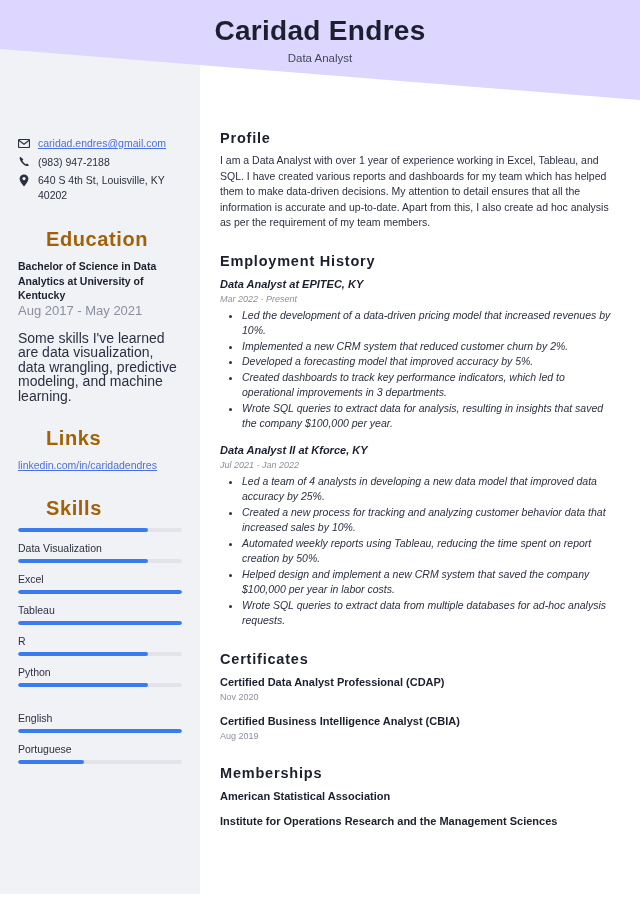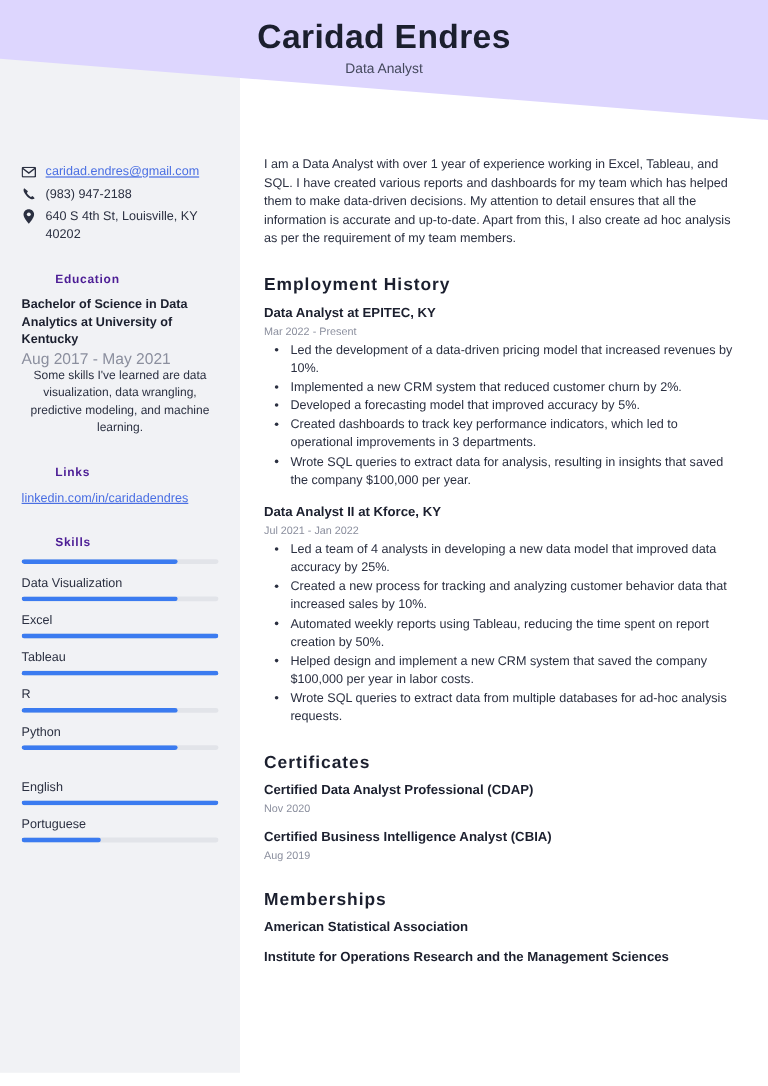--- a/index.html
+++ b/index.html
@@ -109,46 +109,45 @@
   }
   .contact-icon svg { display: block; }
   .contact-text { flex: 1; }
   .contact-text.link {
     color: #4a6fe3;
     text-decoration: underline;
     word-break: break-word;
   }
 
   .side-heading {
-    font-size: 10px;
+    font-size: 20px;
     font-weight: bold;
     letter-spacing: 0.6px;
-    color: #4c1d95;
+    color: #a16207;
     margin-bottom: 8px;
     padding-left: 28px;
   }
 
   .edu-title {
     font-size: 10.5px;
     font-weight: bold;
     line-height: 14.5px;
     color: #1b1f2e;
   }
   .edu-date {
     font-size: 13px;
     color: #8b8f9e;
     line-height: 14px;
     margin-top: 1px;
   }
   .edu-desc {
-    font-size: 10px;
+    font-size: 14px;
     line-height: 14.5px;
     color: #2b3041;
-    margin-top: 1px;
-    text-align: center;
+    margin-top: 13px;
   }
 
   .side-block { margin-bottom: 24px; }
 
   .side-link {
     font-size: 10.5px;
     color: #4a6fe3;
     text-decoration: underline;
     line-height: 15px;
     word-break: break-word;
@@ -188,21 +187,21 @@
   }
 
   .profile-text {
     font-size: 10.5px;
     line-height: 15.5px;
     color: #2b3041;
   }
 
   .main-block { margin-bottom: 22px; }
 
-  .job { margin-bottom: 10px; }
+  .job { margin-bottom: 10px; font-style: italic; }
   .job-title {
     font-size: 11px;
     font-weight: bold;
     color: #1b1f2e;
     line-height: 16px;
   }
   .job-date {
     font-size: 9px;
     color: #8b8f9e;
     line-height: 14px;
@@ -356,20 +355,21 @@
               </div>
             </div>
           </div>
       </div>
 
     </div>
 
     <div class="main">
 
       <div class="main-block">
+        <div class="main-heading">Profile</div>
         <div class="profile-text">I am a Data Analyst with over 1 year of experience working in Excel, Tableau, and SQL. I have created various reports and dashboards for my team which has helped them to make data-driven decisions. My attention to detail ensures that all the information is accurate and up-to-date. Apart from this, I also create ad hoc analysis as per the requirement of my team members.</div>
       </div>
 
       <div class="main-block">
         <div class="main-heading">Employment History</div>
         <div id="employment-list">
             <div class="job">
               <div class="job-title">Data Analyst at EPITEC, KY</div>
               <div class="job-date">Mar 2022 - Present</div>
               <ul class="job-bullets">

